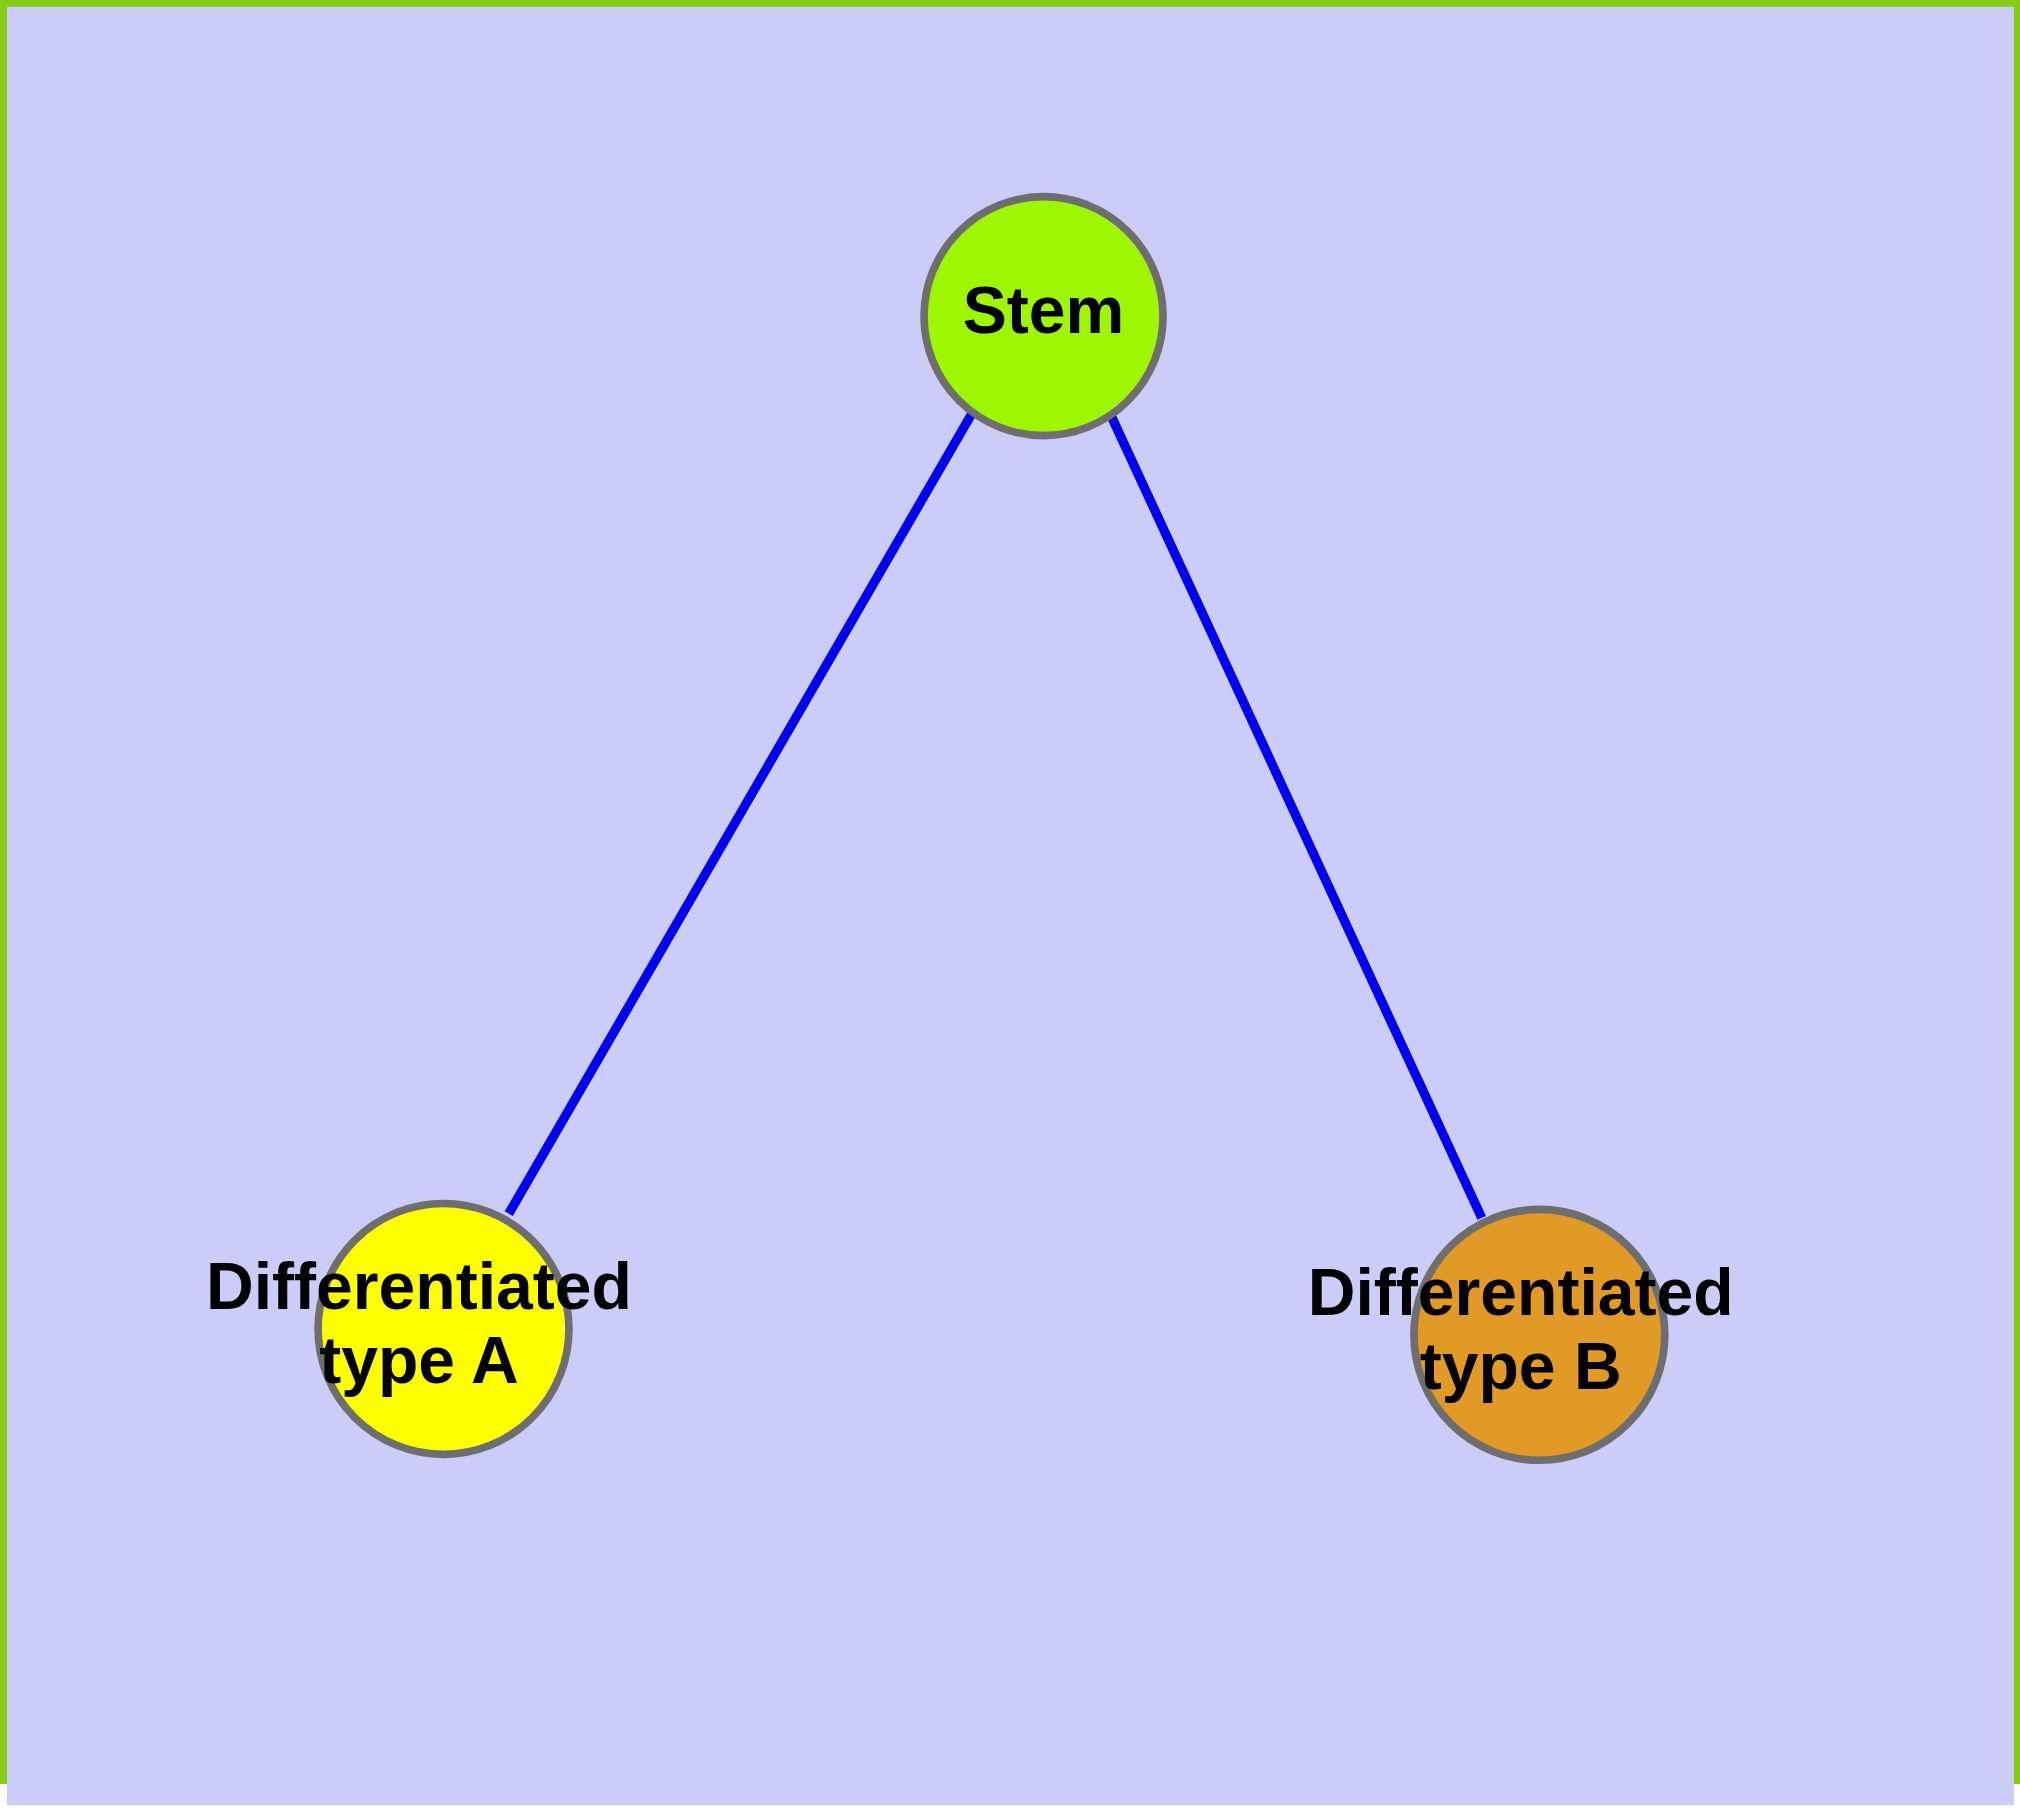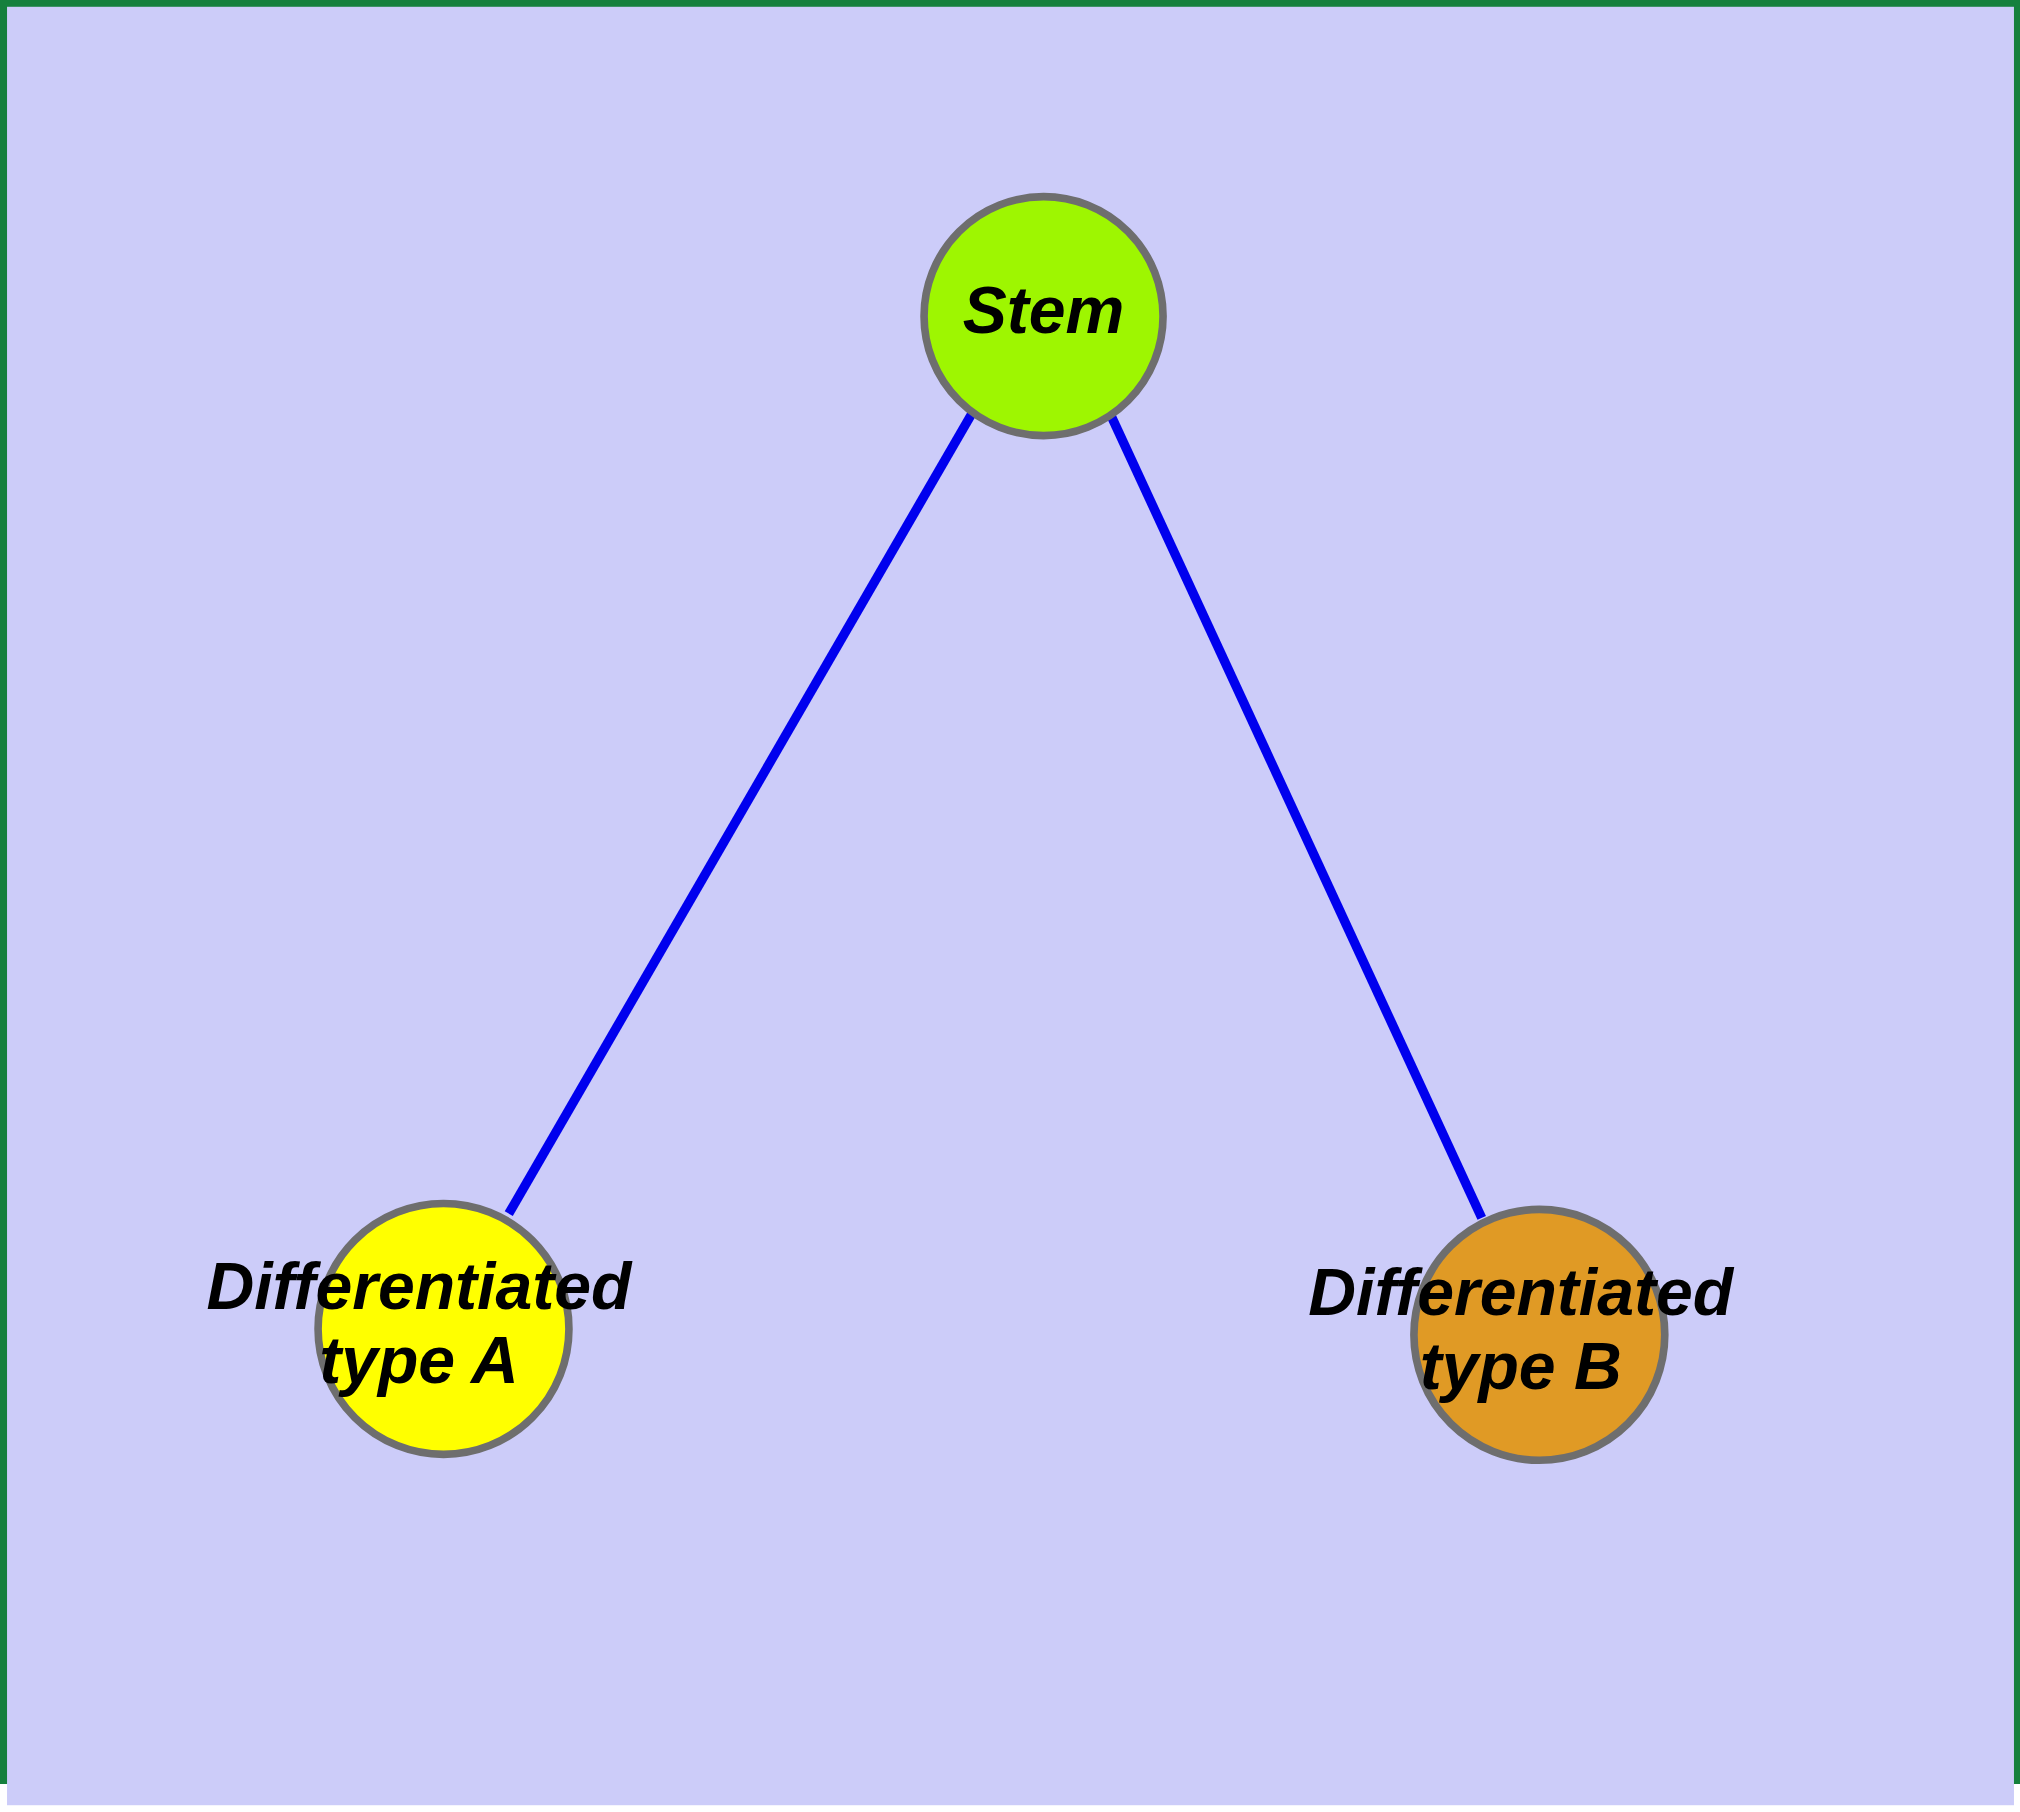--- a/index.html
+++ b/index.html
@@ -10,22 +10,21 @@
   body {
     width: 2021px;
     height: 1812px;
     font-family: "Liberation Sans", sans-serif;
     overflow: hidden;
   }
   #graph-canvas {
     position: relative;
     width: 2021px;
     height: 1784px;
-    background: #15803d;
-    font-style: italic;
+    background: #84cc16;
   }
   #graph-svg {
     position: absolute;
     left: 0;
     top: 0;
     width: 2021px;
     height: 1812px;
     display: block;
   }
   .node-label {

